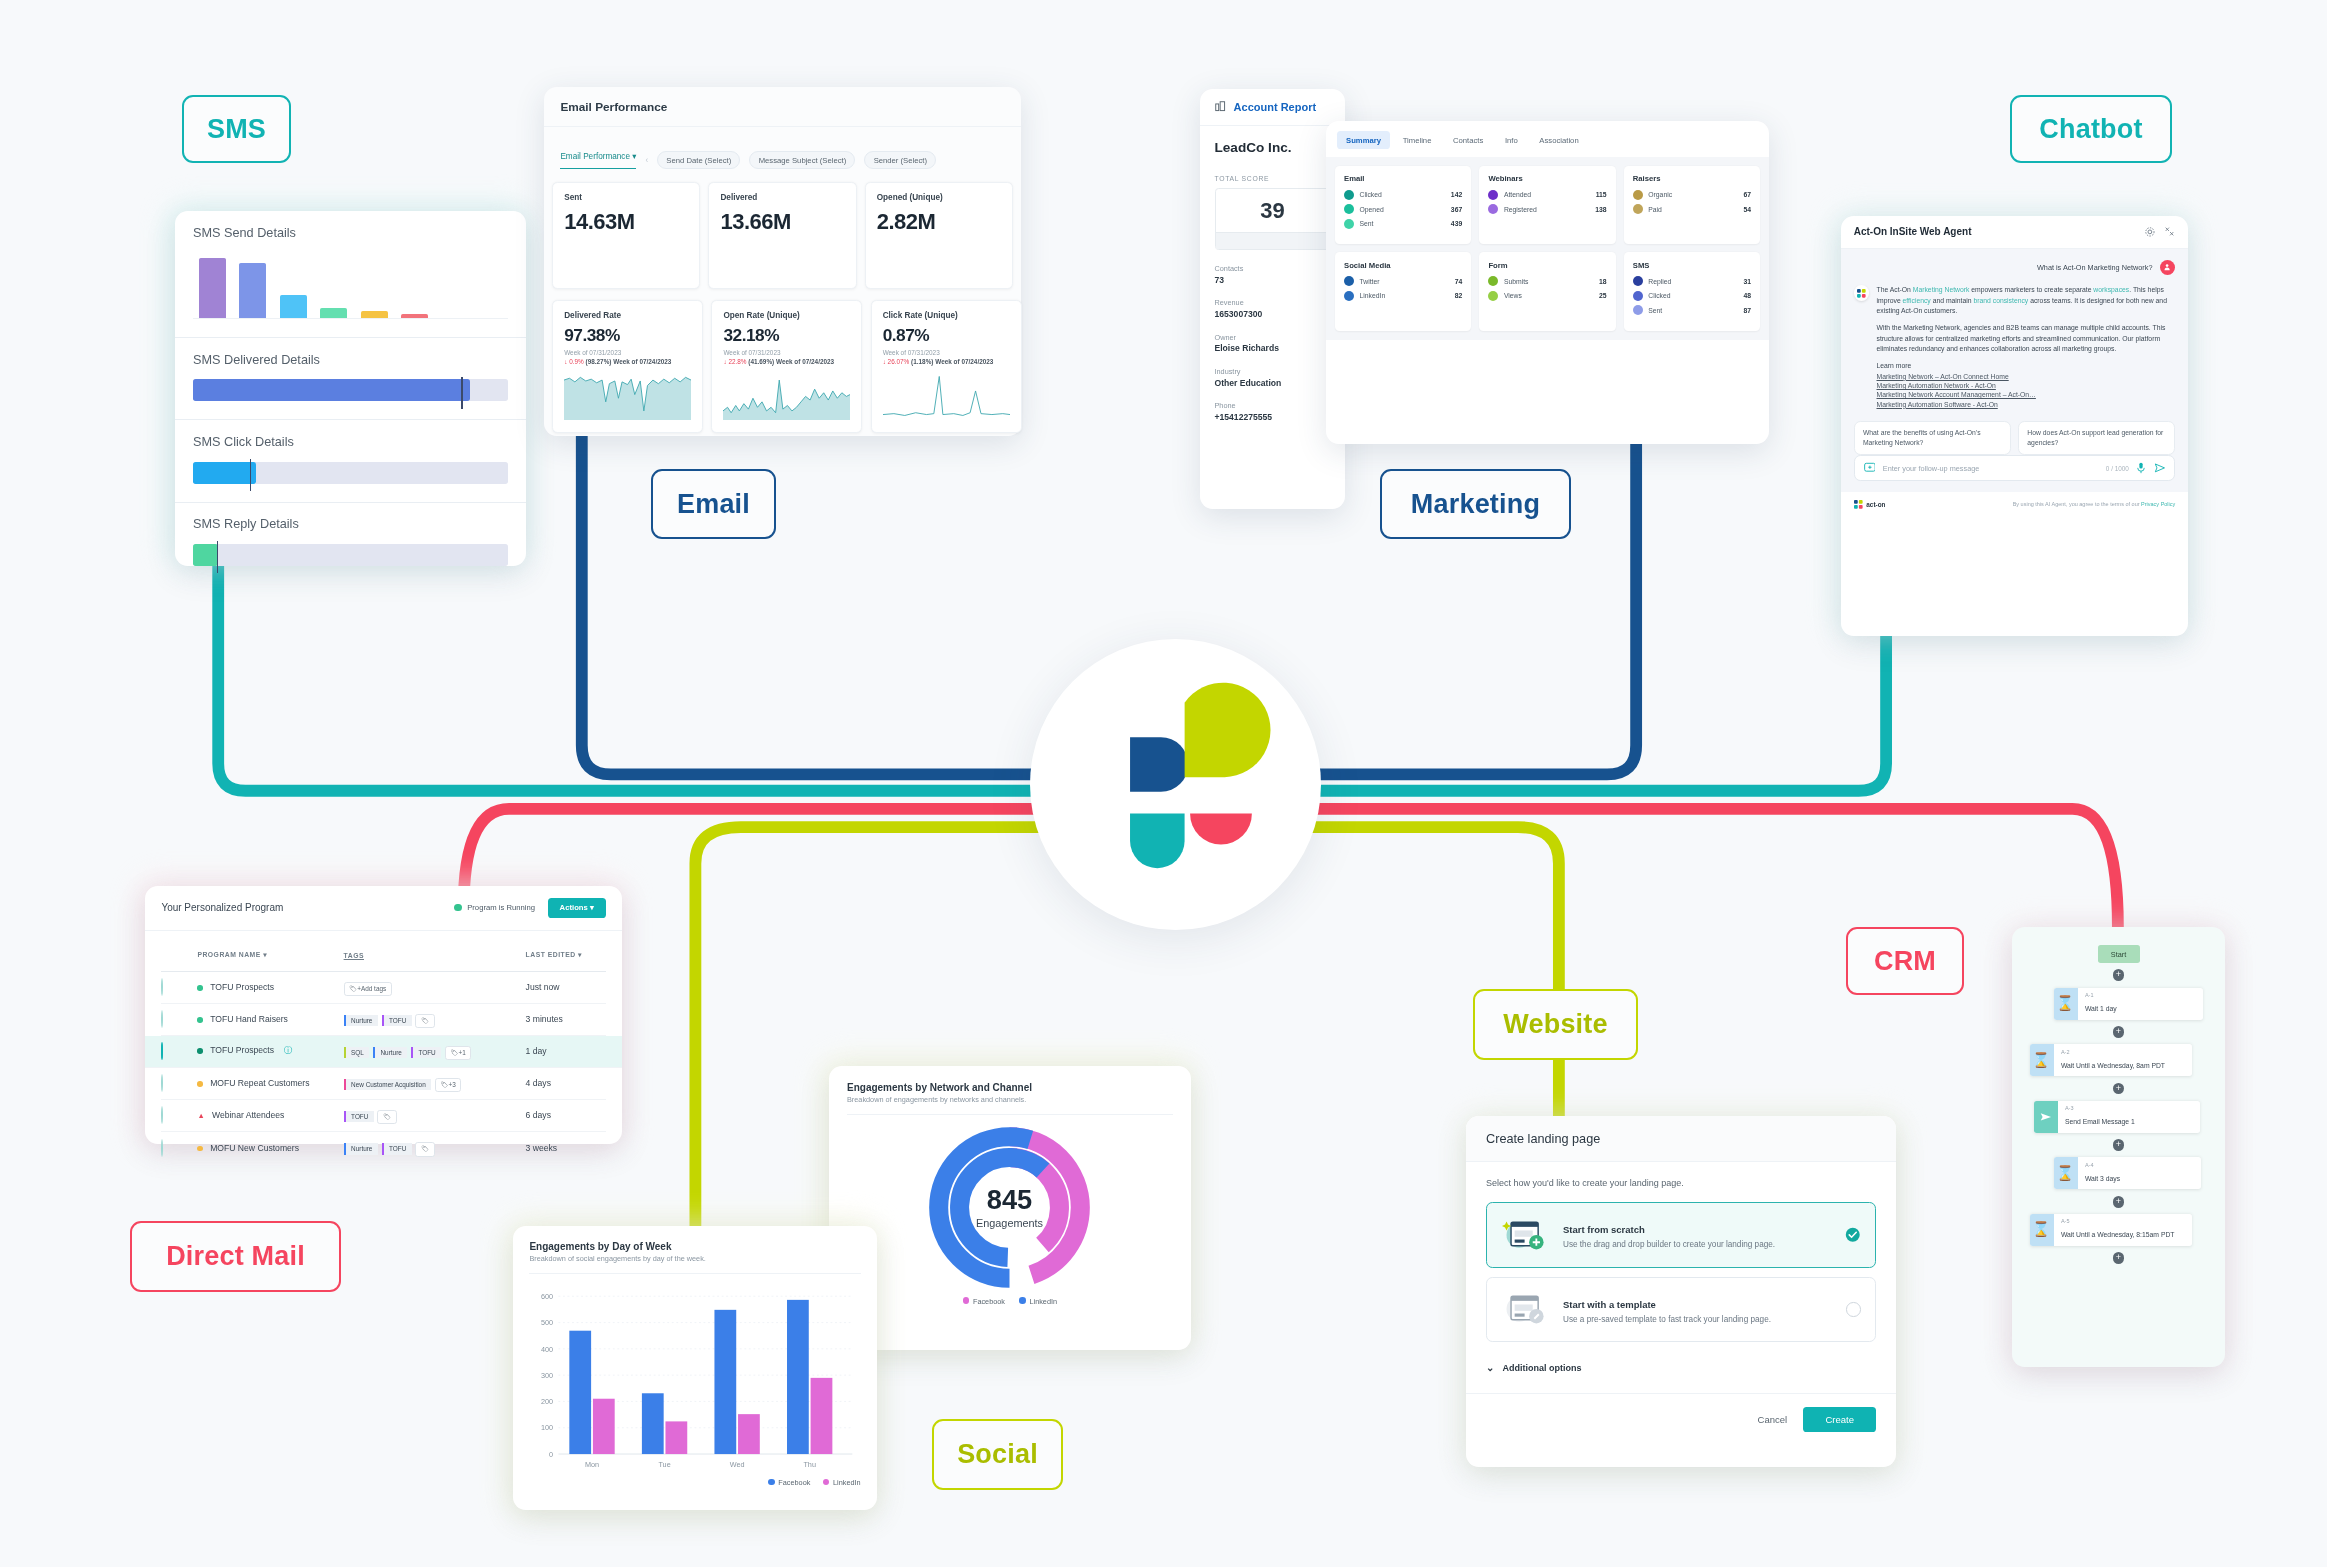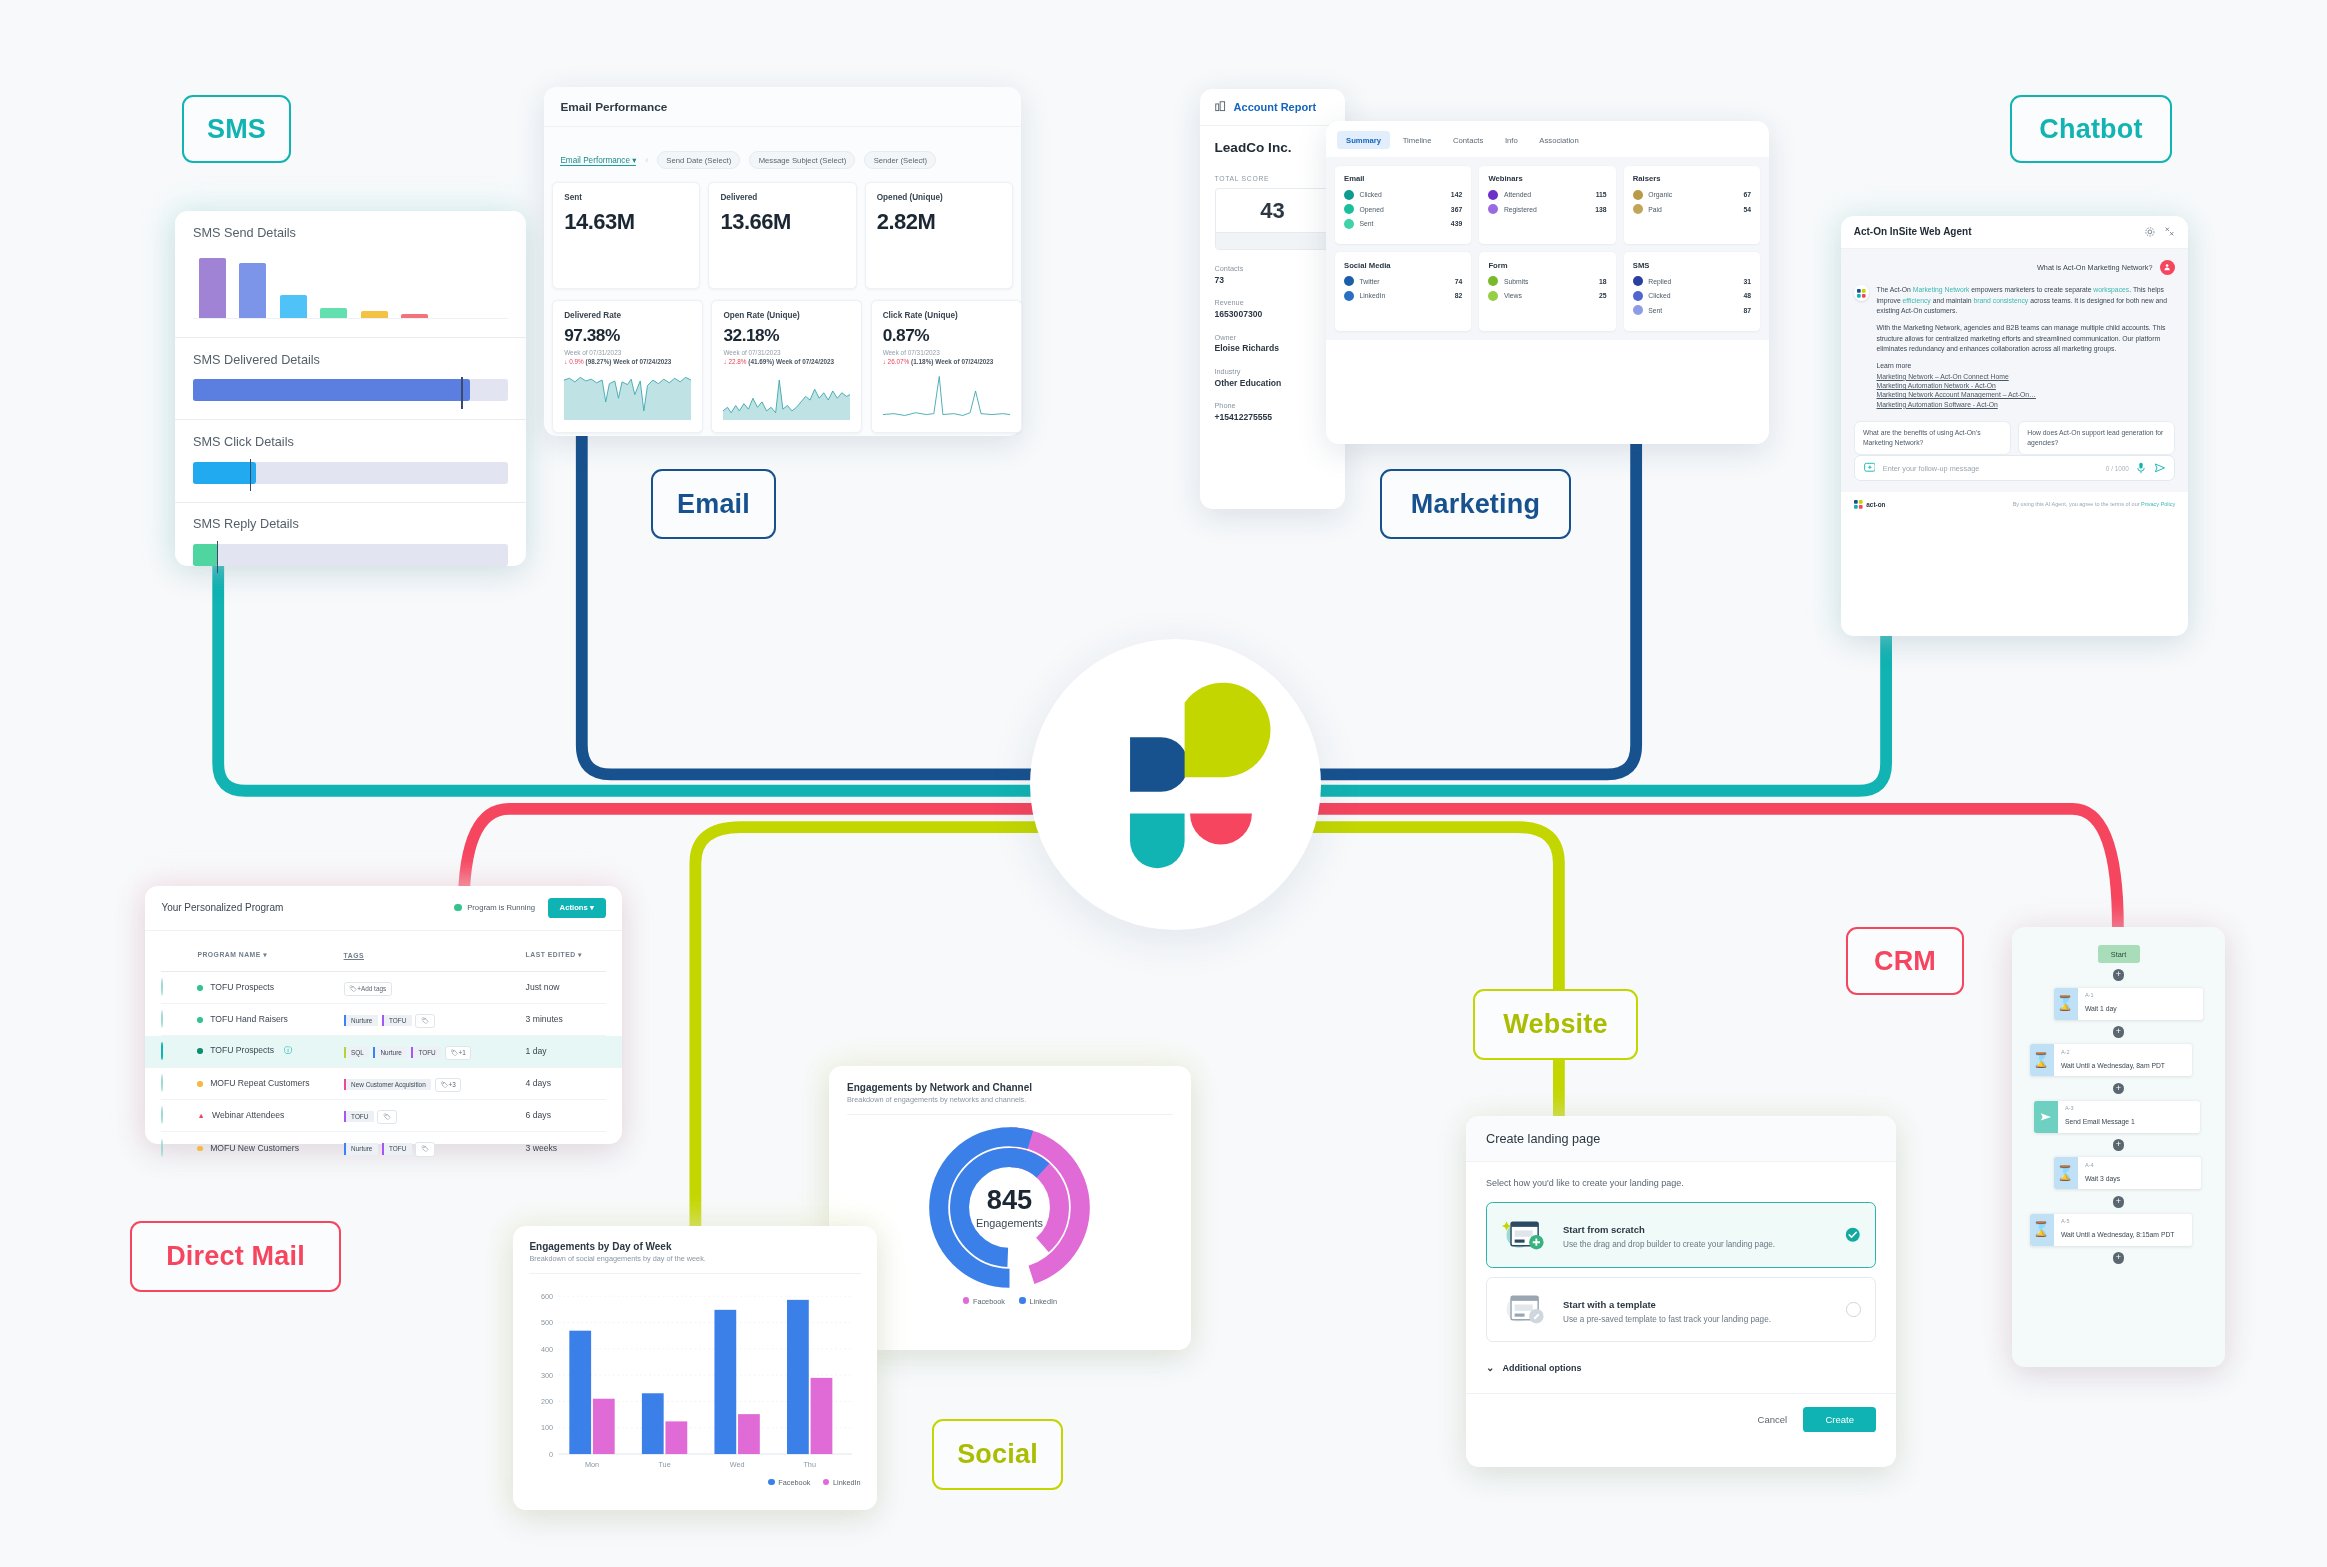--- a/index.html
+++ b/index.html
@@ -31,21 +31,21 @@
               border-bottom: 0.9px solid #edf1f5; }
   .sms-bars i { display: block; width: 27px; border-radius: 1.8px 1.8px 0 0; }
   .track { height: 22px; background: #e2e5f1; border-radius: 2.7px; position: relative; }
   .track > span { position: absolute; left: 0; top: 0; bottom: 0; border-radius: 2.7px; }
   .track > b { position: absolute; top: -2.7px; bottom: -7.3px; width: 1.8px; background: #3b4a6b; }
 
   
   .ep-head { padding: 12.7px 16.4px; font-size: 11.8px; font-weight: bold; color: #2d3b47;
              border-bottom: 0.9px solid #eef2f6; }
   .ep-filters { display: flex; align-items: center; gap: 9px; padding: 23.6px 16.4px 0; }
-  .ep-tab { font-size: 8.2px; color: #188b8b; padding-bottom: 0; border-bottom: 1.8px solid #16a0a0; }
+  .ep-tab { font-size: 8.2px; color: #188b8b; padding-bottom: 7px; border-bottom: 1.8px solid #16a0a0; }
   .ep-sep { color: #c3ccd4; font-size: 8.2px; }
   .chip { font-size: 7.7px; color: #5a6670; background: #f3f6f9; border: 0.9px solid #e5ebf1;
           border-radius: 10px; padding: 3.6px 8.2px; white-space: nowrap; }
   .ep-grid { display: grid; grid-template-columns: repeat(3,1fr); gap: 8.2px; padding: 9px 8.2px 11px; }
   .kpi { background: #fff; border: 0.9px solid #edf1f5; border-radius: 5.5px; padding: 10px 11px 9px;
          box-shadow: 0 0.9px 2.7px rgba(0,0,0,.05); }
   .kpi-l { font-size: 8.2px; font-weight: bold; color: #38444f; }
   .kpi-v { font-size: 22px; font-weight: bold; color: #1b2733; margin-top: 7.3px; letter-spacing: -0.5px; }
   .kpi-v.sm { font-size: 17.3px; margin-top: 5.5px; }
   .kpi-s { font-size: 6.4px; color: #93a0aa; margin-top: 2.7px; }
@@ -318,21 +318,21 @@
     <svg width="11.8" height="11.8" viewBox="0 0 16 16">
       <rect x="1" y="4" width="4" height="9" fill="none" stroke="#5a6670" stroke-width="1.3"></rect>
       <rect x="7" y="1" width="6" height="12" fill="none" stroke="#5a6670" stroke-width="1.3"></rect>
     </svg>
     <span>Account Report</span>
   </div>
   <div class="ar-body">
     <div class="ar-co">LeadCo Inc.</div>
     <div class="ar-lab">TOTAL SCORE</div>
     <div class="ar-score">
-      <div class="n">43</div>
+      <div class="n">39</div>
       <div class="f"></div>
     </div>
     <div class="ar-f">
       <div class="k">Contacts</div>
       <div class="v">73</div>
         </div>
     <div class="ar-f">
       <div class="k">Revenue</div>
       <div class="v">1653007300</div>
         </div>

